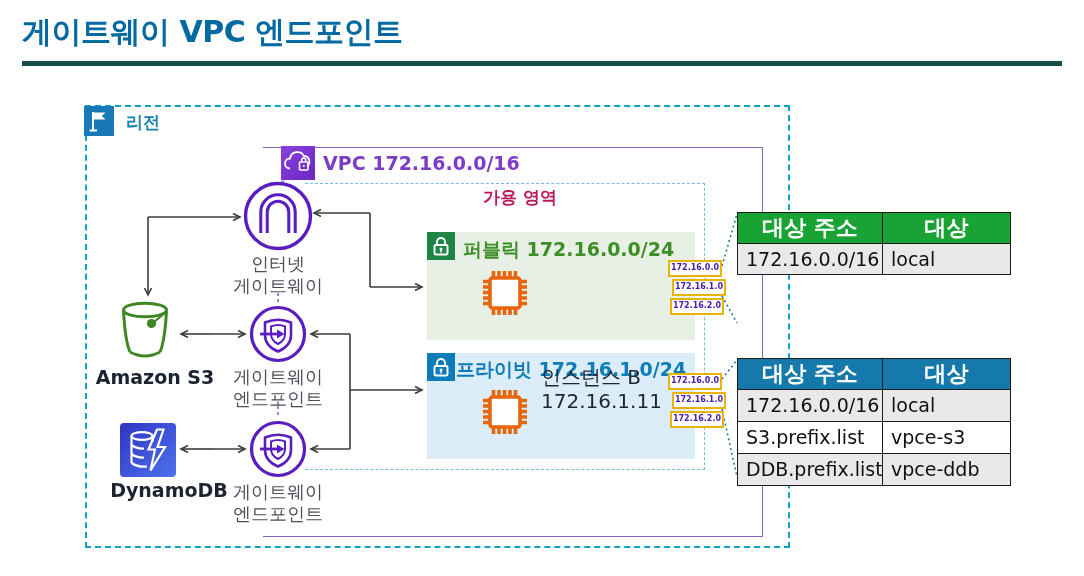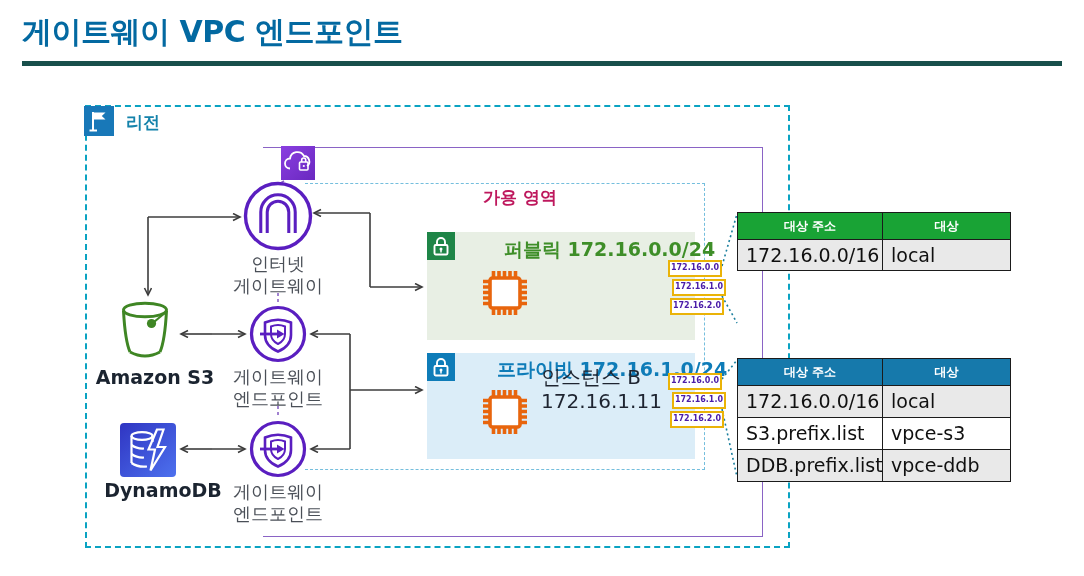--- a/index.html
+++ b/index.html
@@ -15,30 +15,30 @@
   .vpc-icon{left:281px;top:146px;width:34px;height:34px;background:linear-gradient(135deg,#8a3fe0,#6a28c0);}
   .vpc-label{left:323px;top:152px;font-size:19px;font-weight:600;color:#7d3cc8;}
   .az-box{left:305px;top:183px;width:400px;height:287px;border:1.5px dashed #74bedd;border-left:none;box-sizing:border-box;}
   .az-label{left:450px;top:186px;width:140px;text-align:center;font-size:17px;font-weight:600;color:#be185d;}
   .subnet{width:268px;height:108px;box-sizing:border-box;}
   .pub-box{left:427px;top:232px;background:#e8efe4;}
   .priv-box{left:427px;top:353px;height:106px;background:#dbedf8;}
   .lock-chip{width:28px;height:28px;}
   .pub-lock{left:427px;top:232px;background:#1e8547;}
   .priv-lock{left:427px;top:353px;background:#0e7cb8;}
-  .subnet-label{font-size:19px;font-weight:700;margin-left:41px;}
+  .subnet-label{font-size:19px;font-weight:700;}
   .pub-label{left:463px;top:237px;color:#3e8e28;}
   .priv-label{left:456px;top:357px;color:#0e7cb8;}
   .inst-text{font-size:20px;color:#1e2430;line-height:24px;}
   .circle-label{width:160px;text-align:center;font-size:18px;color:#4a4f57;line-height:22px;}
   .svc-label{font-size:19px;font-weight:600;color:#1b2430;text-align:center;width:130px;}
   .tag{width:50px;height:13px;border:2px solid #eab308;background:#fff;color:#4a1ca8;
        font-size:8px;font-weight:700;text-align:center;line-height:12px;box-sizing:content-box;}
   table.rt{position:absolute;border-collapse:collapse;table-layout:fixed;background:#fff;}
-  table.rt th{font-size:12px;font-weight:600;color:#fff;border:1.6px solid #1b1b1b;height:26px;padding:0 16px;}
+  table.rt th{font-size:22px;font-weight:600;color:#fff;border:1.6px solid #1b1b1b;height:26px;padding:0 16px;}
   table.rt td{font-size:19px;color:#101010;border:1.6px solid #1b1b1b;vertical-align:top;padding:2px 8px 0 8px;line-height:26px;margin-top:15px;}
   .rt1{left:737px;top:212px;width:273px;}
   .rt2{left:737px;top:358px;width:273px;}
   .rt1 th{background:#19a335;}
   .rt2 th{background:#1679ab;}
   tr.alt td{background:#e9e9e9;}
   .r30 td{height:28px;}
   .r60 td{height:58px;}
   .r31 td{height:29px;}
 </style>
@@ -101,20 +101,21 @@
   <div class="abs region-label">리전</div>
 
   <div class="abs vpc-icon">
     <svg width="34" height="34" viewBox="0 0 34 34">
       <path d="M9,22.5 a5,5 0 0 1 0,-10 a7.5,7.5 0 0 1 14,-2.5 a5.5,5.5 0 0 1 3,10" stroke="#fff" stroke-width="1.8" fill="none"></path>
       <rect x="18.5" y="16" width="8.5" height="8" rx="1" stroke="#fff" stroke-width="1.6" fill="none"></rect>
       <path d="M20.7,16 v-2 a2,2 0 0 1 4,0 v2" stroke="#fff" stroke-width="1.6" fill="none"></path>
       <circle cx="22.8" cy="20" r="1.1" fill="#fff"></circle>
     </svg>
   </div>
+  <div class="abs vpc-label">VPC 172.16.0.0/16</div>
 
   <div class="abs az-label">가용 영역</div>
 
   <svg class="abs" style="left:243px;top:181px;" width="70" height="70" viewBox="0 0 70 70">
     <circle cx="35" cy="35" r="32.5" fill="#fff" stroke="#5a1ec0" stroke-width="3.4"></circle>
     <path d="M21,52 L21,31 A14,14 0 0 1 49,31 L49,52" stroke="#5a1ec0" stroke-width="9.5" fill="none"></path>
     <path d="M21,52 L21,31 A14,14 0 0 1 49,31 L49,52" stroke="#fff" stroke-width="3.4" fill="none"></path>
   </svg>
   <div class="abs circle-label" style="left:198px;top:253px;">
     <div>인터넷</div>
@@ -166,21 +167,21 @@
     <g stroke="#fff" stroke-width="2.2" fill="none">
       <ellipse cx="22" cy="13" rx="10.5" ry="3.8"></ellipse>
       <path d="M11.5,13 V40"></path>
       <path d="M32.5,13 V19"></path>
       <path d="M11.5,22 Q17,26 24,25.5"></path>
       <path d="M11.5,31 Q17,35 24,34.5"></path>
       <path d="M11.5,40 Q18,44.5 27,43.5"></path>
       <path d="M37,6.5 L28.5,26.5 L35,26.5 L30.5,47.5 L45,24 L37.5,24 L43.5,6.5 Z"></path>
     </g>
   </svg>
-  <div class="abs svc-label" style="left:98px;top:479px;">DynamoDB</div>
+  <div class="abs svc-label" style="left:104px;top:479px;">DynamoDB</div>
 
   <div class="abs lock-chip pub-lock">
     <svg width="28" height="28" viewBox="0 0 28 28">
       <path d="M10,13 v-3 a4,4 0 0 1 8,0 v3" stroke="#fff" stroke-width="1.9" fill="none"></path>
       <rect x="7.5" y="13" width="13" height="9.5" rx="1.2" stroke="#fff" stroke-width="1.9" fill="none"></rect>
       <circle cx="14" cy="17" r="1.5" fill="#fff"></circle>
         <path d="M14,18 V20.5" stroke="#fff" stroke-width="1.5"></path>
     </svg>
   </div>
   <div class="abs subnet-label pub-label">퍼블릭 172.16.0.0/24</div>

